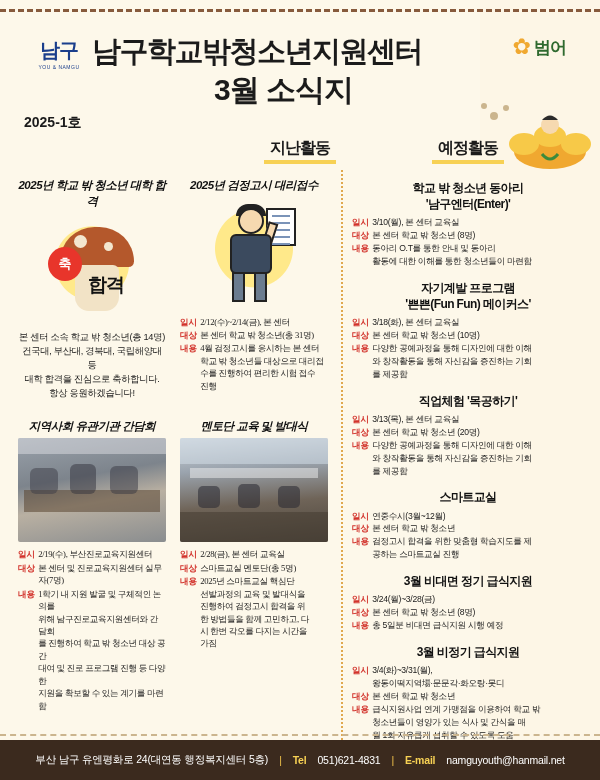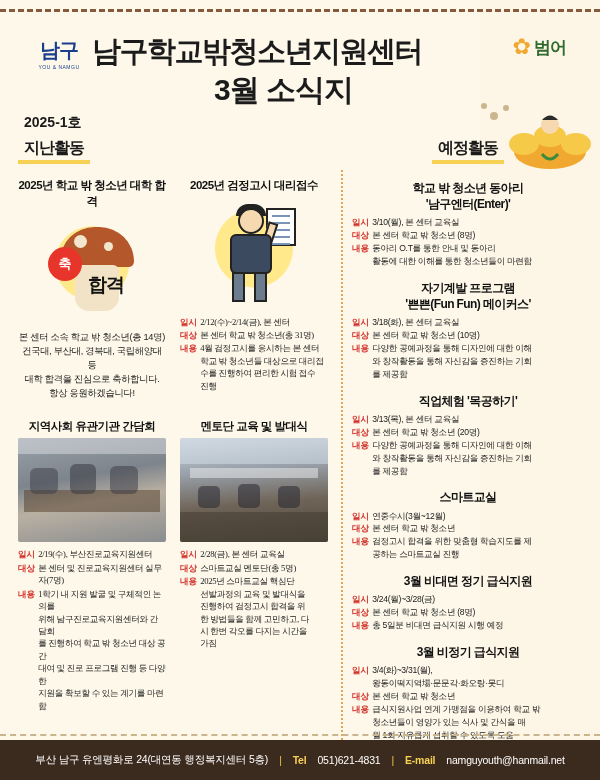--- a/index.html
+++ b/index.html
@@ -66,21 +66,21 @@
   .divider-v {
     position: absolute; left: 341px; top: 170px;
     width: 0; height: 582px;
     border-left: 2px dotted #e0a84e;
   }
   
   .lgrid { display: flex; gap: 14px; margin-top: 14px; }
   .lcell { width: 148px; }
   .card-title {
     text-align: center; font-size: 11.5px; font-weight: bold; color: #111;
-    line-height: 1.35; letter-spacing: -.5px; margin-bottom: 4px;
+    line-height: 1.35; letter-spacing: -.5px; margin-bottom: 4px; font-style: italic;
   }
   .illus {
     width: 148px; height: 112px; border-radius: 3px;
     position: relative; overflow: hidden;
     display: flex; align-items: center; justify-content: center;
   }
   .illus-mush { background: radial-gradient(circle at 50% 45%, #ffe98a 0 38%, #fdf8ea 39% 100%); }
   .illus-boy { background: radial-gradient(circle at 50% 45%, #ffe98a 0 40%, #fdf8ea 41% 100%); }
   .photo {
     width: 148px; height: 104px; border-radius: 2px; overflow: hidden; position: relative;
@@ -175,21 +175,21 @@
       <path d="M70 62 q8 10 16 0" stroke="#3c8a3c" stroke-width="3" fill="none"></path>
       <circle cx="22" cy="24" r="4" fill="#cbb58e"></circle>
       <circle cx="34" cy="16" r="3" fill="#cbb58e"></circle>
       <circle cx="12" cy="14" r="3" fill="#cbb58e"></circle>
     </svg>
   </div>
 
   <div class="divider-v"></div>
 
   <div class="col-left">
-    <div style="text-align:left;">
+    <div style="text-align:right;">
       <span class="sec-head">지난활동</span>
     </div>
 
     <div class="lgrid">
       <div class="lcell">
         <div class="card-title">2025년 학교 밖 청소년
 대학 합격</div>
         <div class="illus illus-mush">
           <div style="position:relative;width:100px;height:100px;">
             <div style="position:absolute;left:18px;top:8px;">

